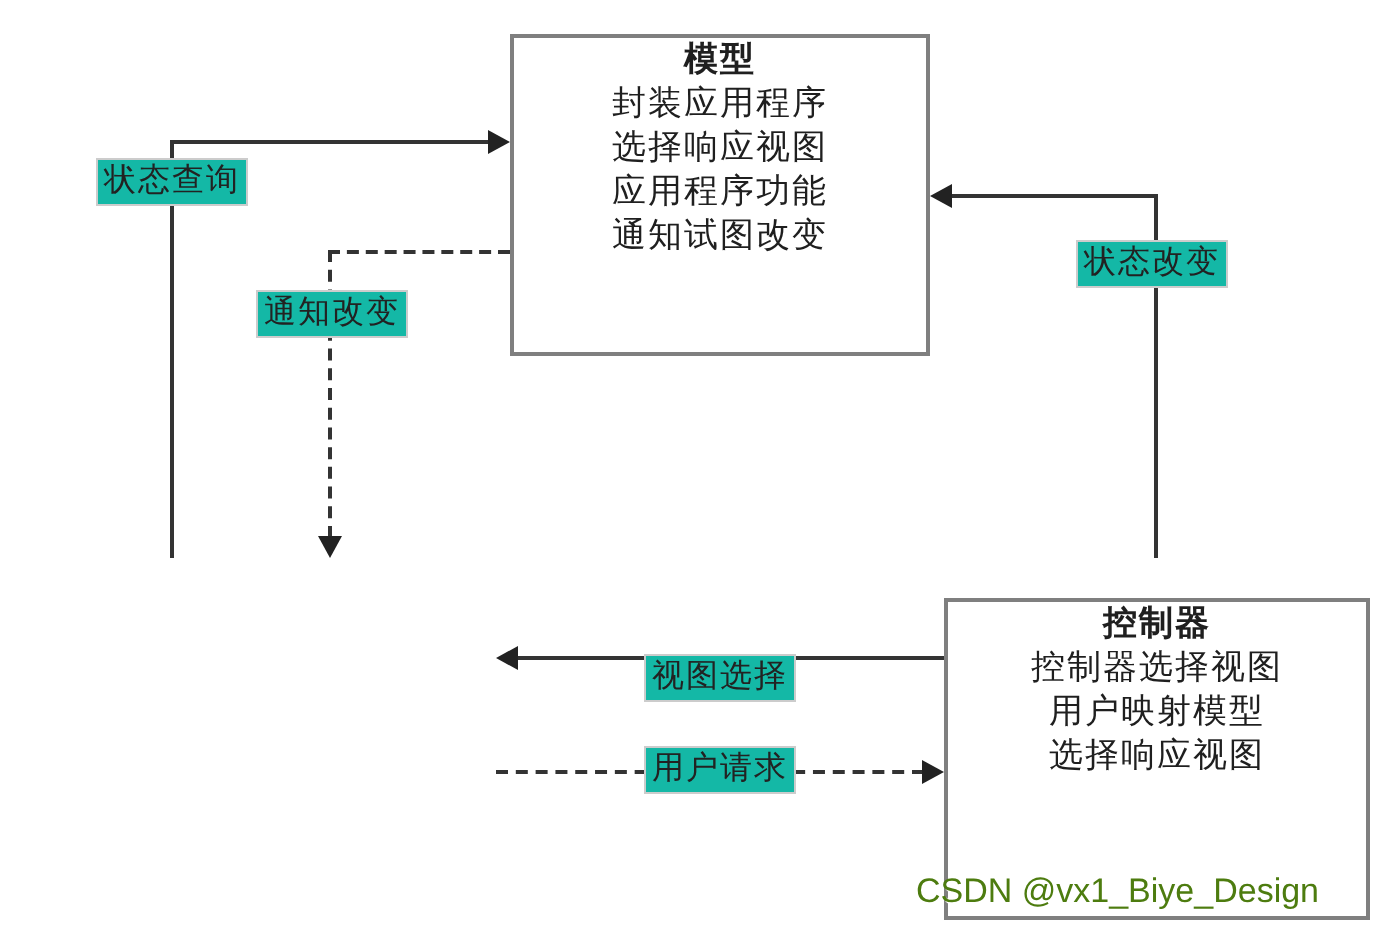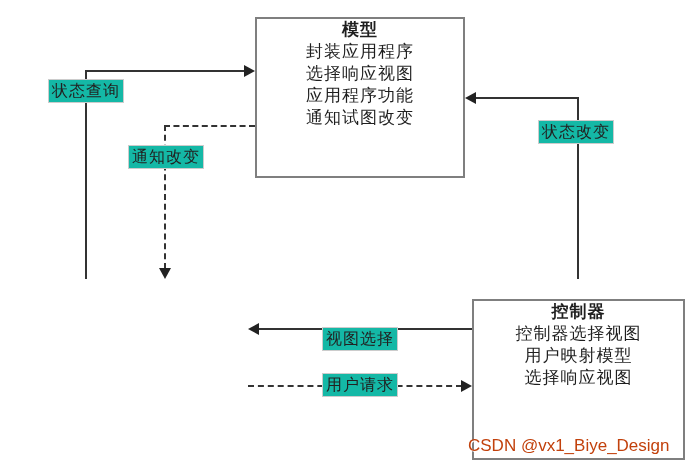--- a/index.html
+++ b/index.html
@@ -93,25 +93,25 @@
   }
   #lbl-sq { left: 48px;  top: 79px; }
   #lbl-nc { left: 128px; top: 145px; }
   #lbl-sc { left: 538px; top: 120px; }
   #lbl-vs { left: 322px; top: 315px; margin-top: 12px; }
   #lbl-ur { left: 322px; top: 373px; }
 
   
   .watermark {
     position: absolute;
-    left: 468px;
+    left: 458px;
     top: 436px;
     font-family: "Liberation Sans", "DejaVu Sans", sans-serif;
     font-size: 17px;
-    color: #c2410c;
+    color: #4d7c0f;
     text-shadow: 1px 1px 0 #ffffff;
     white-space: nowrap;
   }
 </style>
 </head>
 <body>
 
 <div class="stage">
 
   <div class="node" id="box-model">

